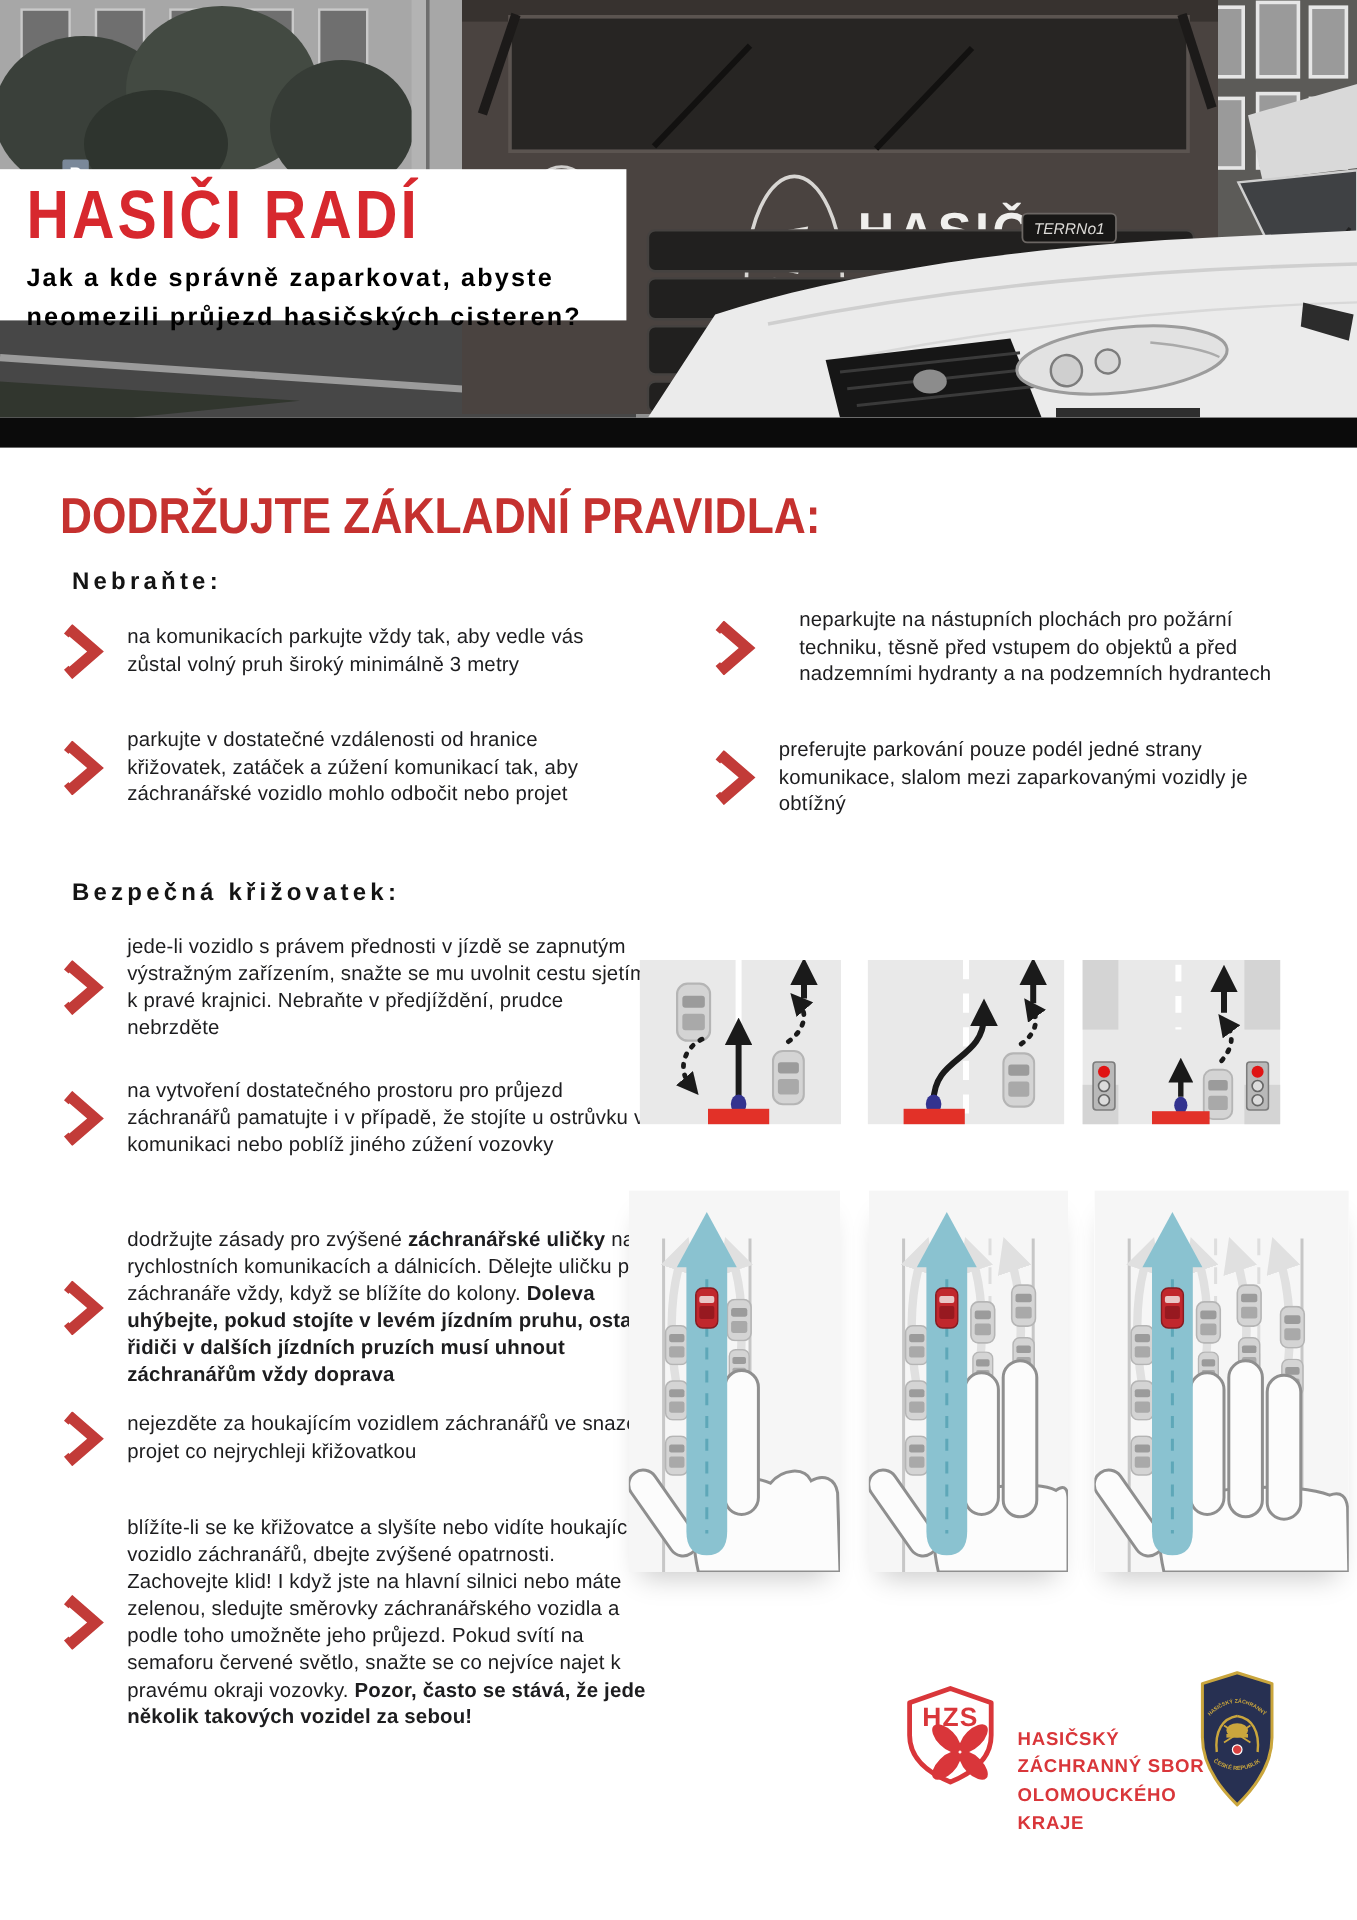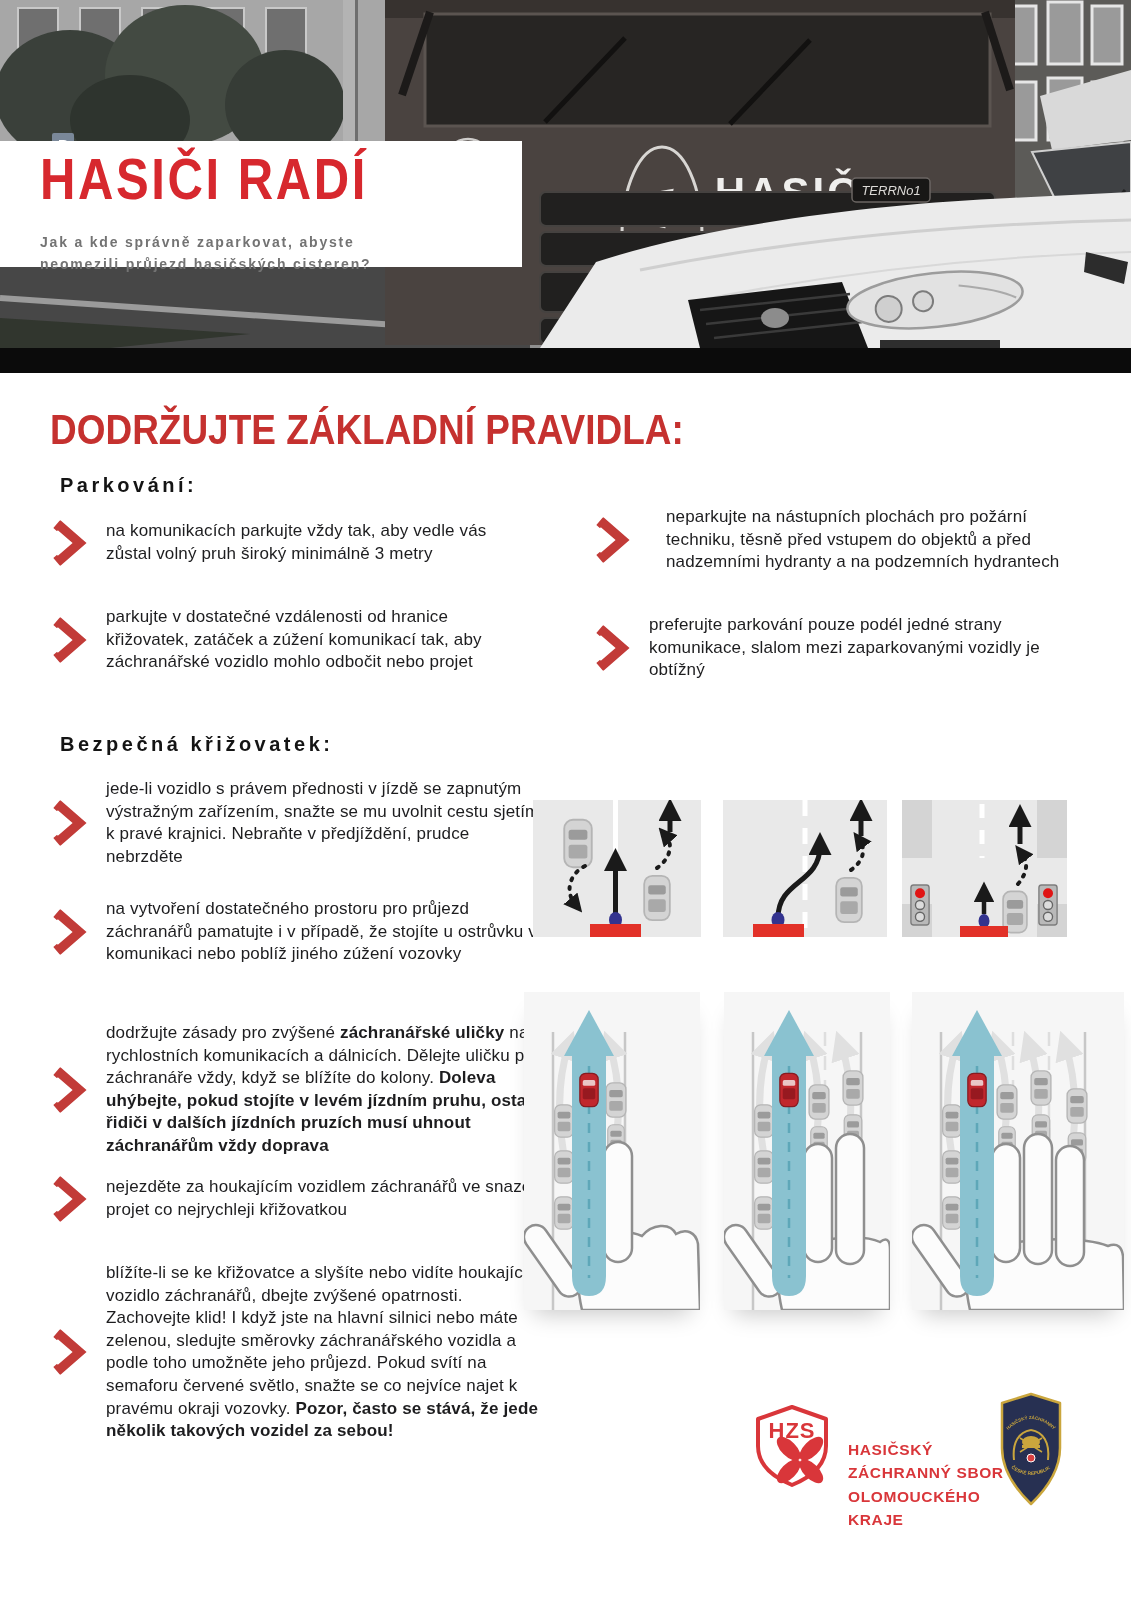--- a/index.html
+++ b/index.html
@@ -2,24 +2,24 @@
 <html><head>
 <meta charset="utf-8">
 <style>
   html,body{margin:0;padding:0;background:#ffffff;}
   .page{position:relative;width:1131px;height:1600px;background:#ffffff;overflow:hidden;
         font-family:"Liberation Sans",sans-serif;color:#1f1f1f;}
   
   .hero{position:absolute;left:0;top:0;width:1131px;height:348px;}
   .hero svg{display:block;}
   .titlebox{position:absolute;left:0;top:141px;width:522px;height:126px;background:#ffffff;
-            box-sizing:border-box;padding:10px 0 0 40px;}
+            box-sizing:border-box;padding:10px 0 0 22px;}
   .poster-title{font-size:57px;font-weight:bold;color:#d7282e;letter-spacing:3px;
                 transform:scaleX(.86);transform-origin:left center;white-space:nowrap;line-height:1;}
-  .poster-sub{margin-top:24px;font-size:14px;font-weight:bold;color:#737373;letter-spacing:1.8px;
+  .poster-sub{margin-top:8px;font-size:21px;font-weight:bold;color:#000000;letter-spacing:1.8px;
               line-height:1.55;white-space:nowrap;}
   .blackbar{position:absolute;left:0;top:348px;width:1131px;height:25px;background:#0b0b0b;}
   
   .h1red{position:absolute;left:50px;top:408px;font-size:42px;font-weight:bold;color:#c5312f;
          transform:scaleX(.88);transform-origin:left top;white-space:nowrap;line-height:1.05;}
   .seclabel{position:absolute;left:60px;font-size:20px;font-weight:bold;color:#141414;
             letter-spacing:3.5px;white-space:nowrap;}
   
   .brow{position:absolute;display:flex;align-items:center;gap:16px;}
   .chev{flex:0 0 38px;height:46px;}
@@ -192,21 +192,21 @@
       <div class="poster-title">HASIČI RADÍ</div>
       <div class="poster-sub">
         <div>Jak a kde správně zaparkovat, abyste</div>
         <div>neomezili průjezd hasičských cisteren?</div>
       </div>
     </div>
   </div>
   <div class="blackbar"></div>
 
   <div class="h1red">DODRŽUJTE ZÁKLADNÍ PRAVIDLA:</div>
-  <div class="seclabel" style="top:474px;">Parkování:</div>
+  <div class="seclabel" style="top:474px;">Nebraňte:</div>
 
   <div class="brow" style="left:52px;top:520px;width:465px;">
       <span class="chev">
         <svg viewBox="0 0 40 48">
           <use href="#chev-sym"></use>
         </svg>
       </span>
       <p class="btxt"><span>na komunikacích parkujte vždy tak, aby vedle vás zůstal volný pruh široký minimálně 3 metry</span></p>
     </div>
   <div class="brow" style="left:52px;top:606px;width:478px;">

